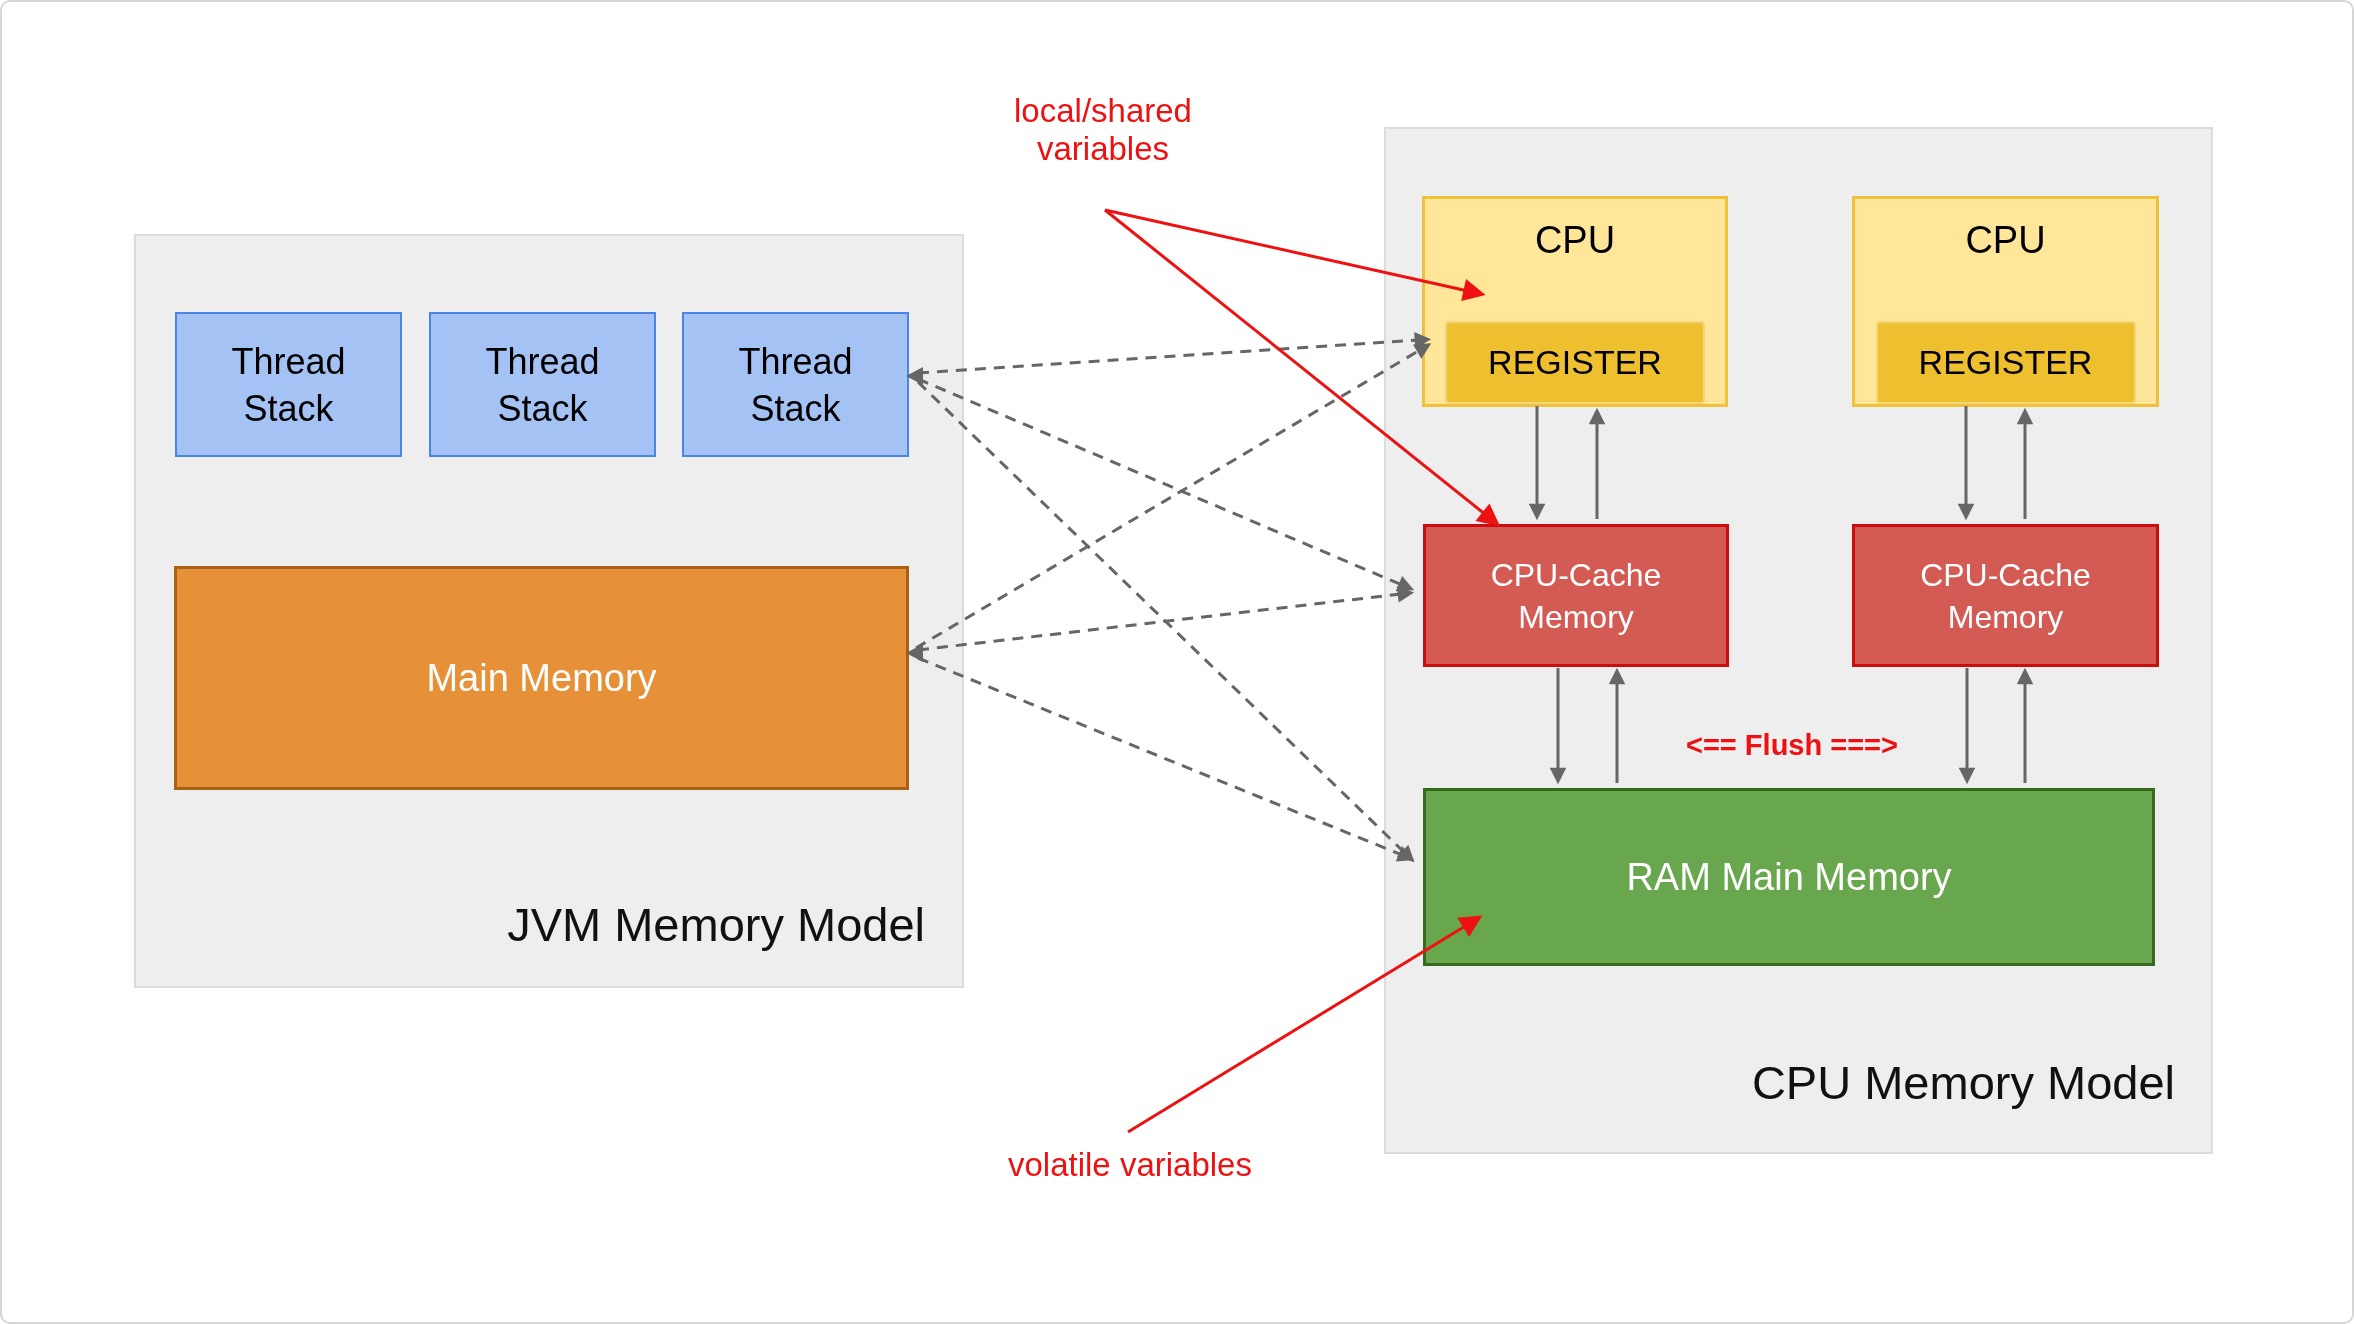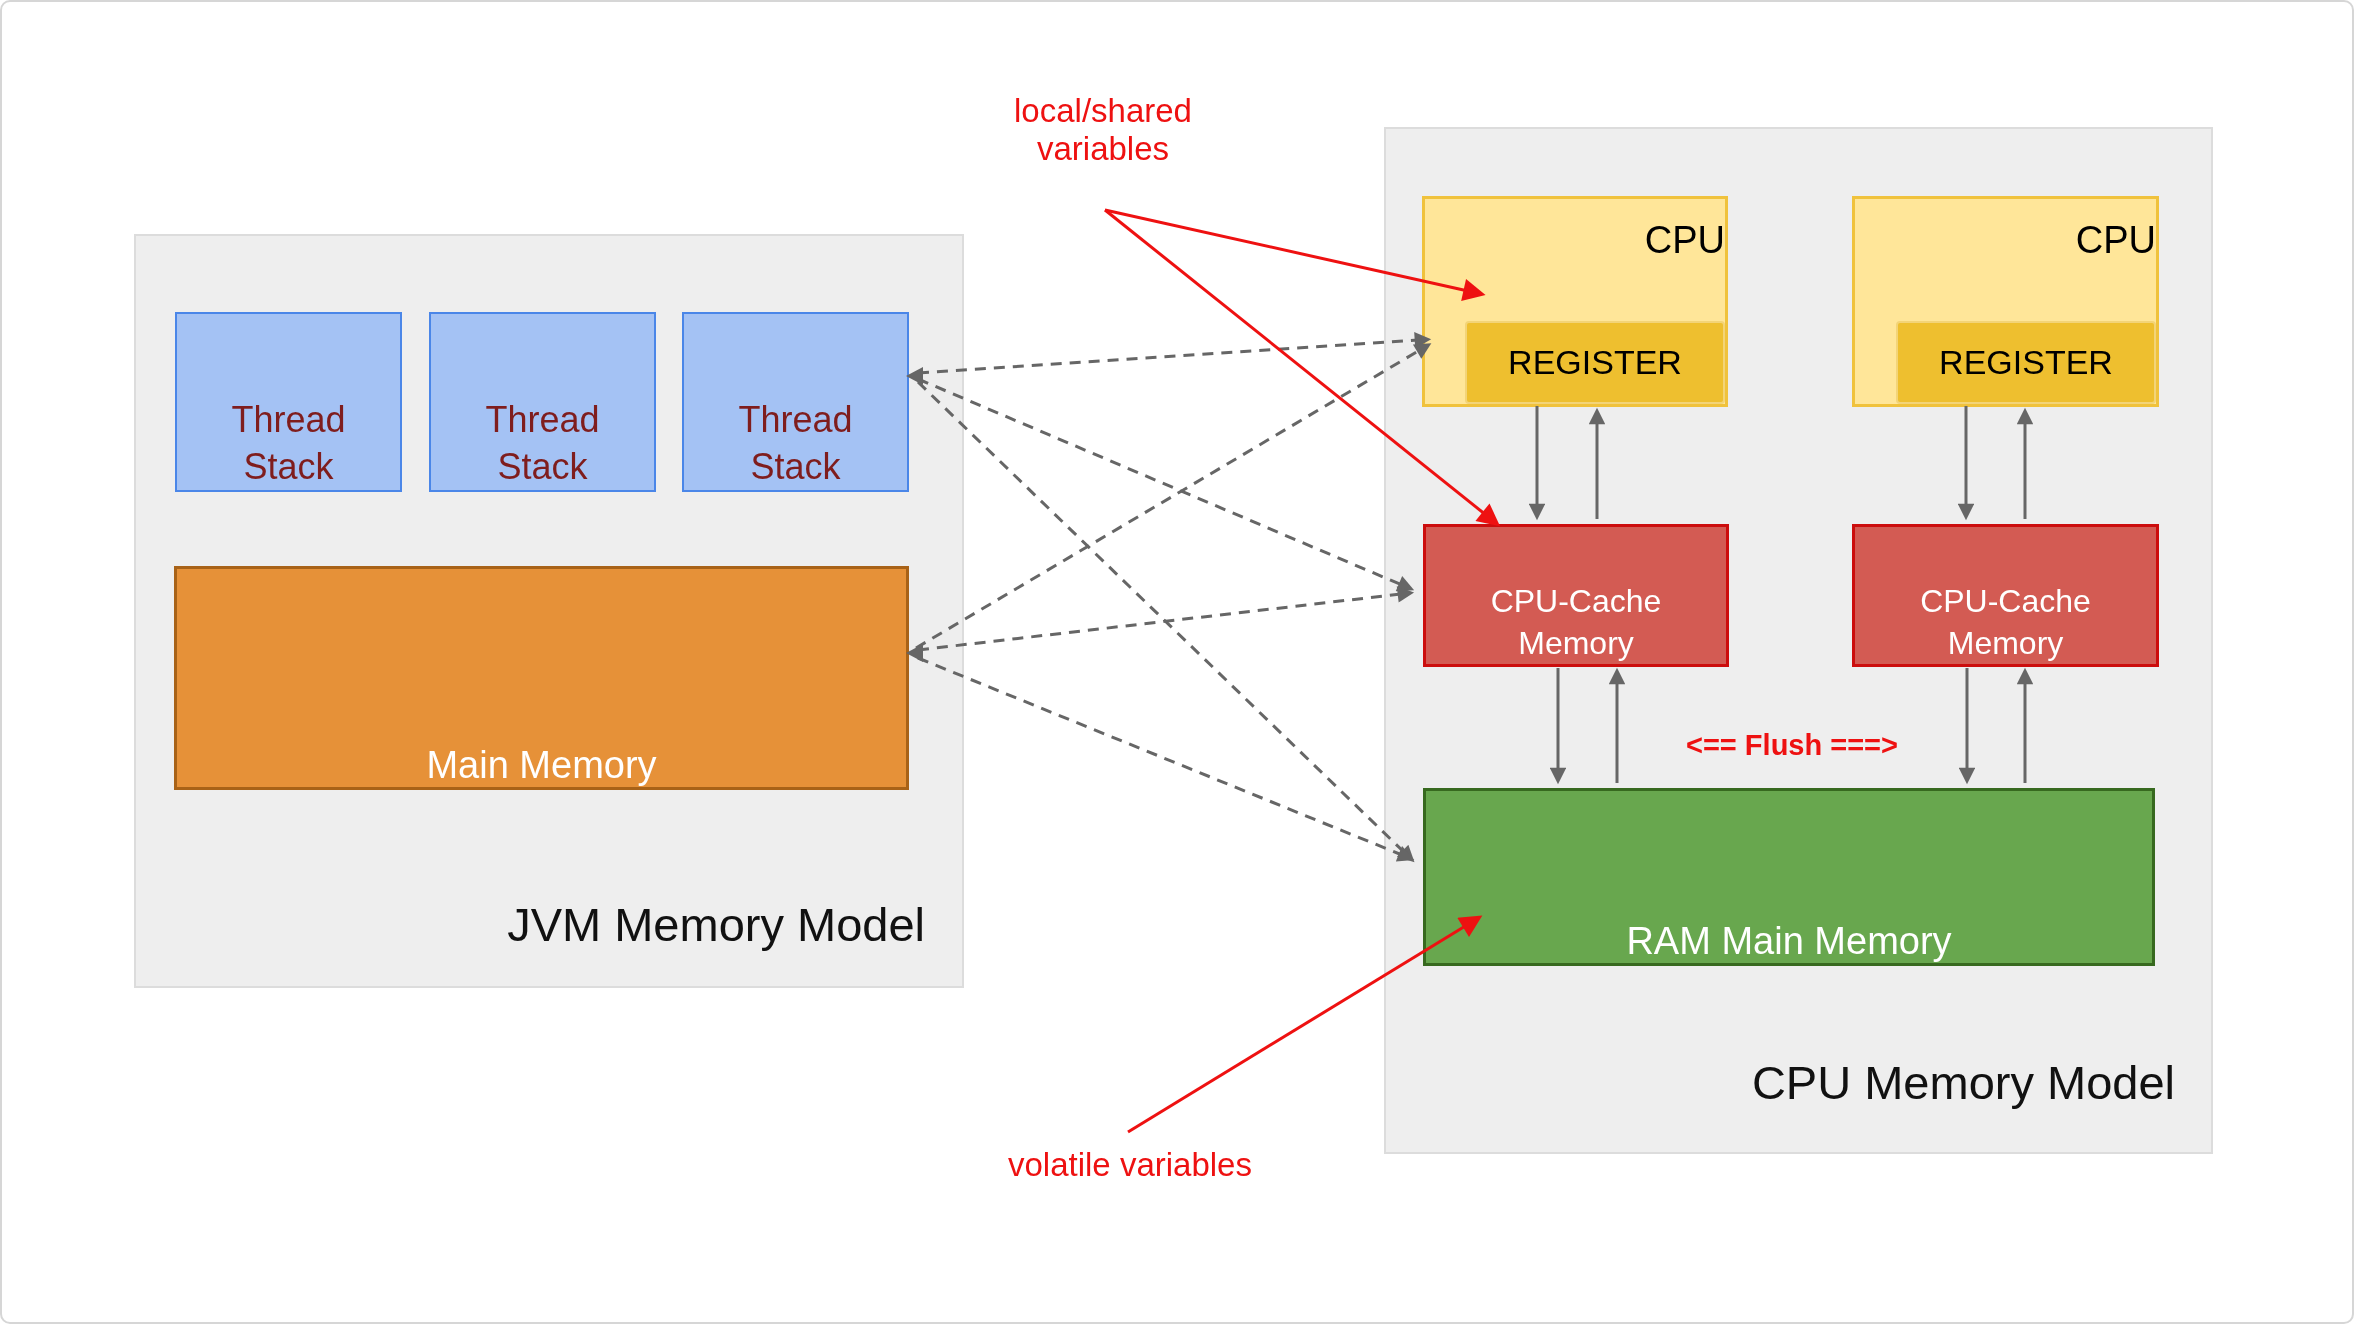--- a/index.html
+++ b/index.html
@@ -25,26 +25,26 @@
   }
   #jvm-panel{left:132px; top:232px; width:830px; height:754px;}
   #cpu-panel{left:1382px; top:125px; width:829px; height:1027px;}
   .panel-title{
     position:absolute; font-size:47px; color:var(--text-dark); white-space:nowrap;
   }
   #jvm-panel .panel-title{right:37px; bottom:34px;}
   #cpu-panel .panel-title{right:36px; bottom:42px;}
   .box{
     position:absolute; box-sizing:border-box; display:flex;
-    align-items:flex-end; justify-content:center; text-align:center;gap:41px;
+    align-items:center; justify-content:center; text-align:center;gap:41px;
   }
   .thread-stack{
-    width:227px; height:180px; top:76px;
+    width:227px; height:145px; top:76px;
     background:var(--blue-fill); border:2px solid var(--blue-border);
-    font-size:36px; line-height:47px; color:#7f1d1d;
+    font-size:36px; line-height:47px; color:#000000;
   }
   .thread-stack .wrap{display:inline-block; max-width:150px;}
   #ts-1{left:39px;} #ts-2{left:293px;} #ts-3{left:546px;}
   .heap{
     left:38px; top:330px; width:735px; height:224px;
     background:var(--orange-fill); border:3px solid var(--orange-border);
     font-size:38px; color:#ffffff;
   }
   .cpu-box{
     top:67px; width:306px; height:211px;

